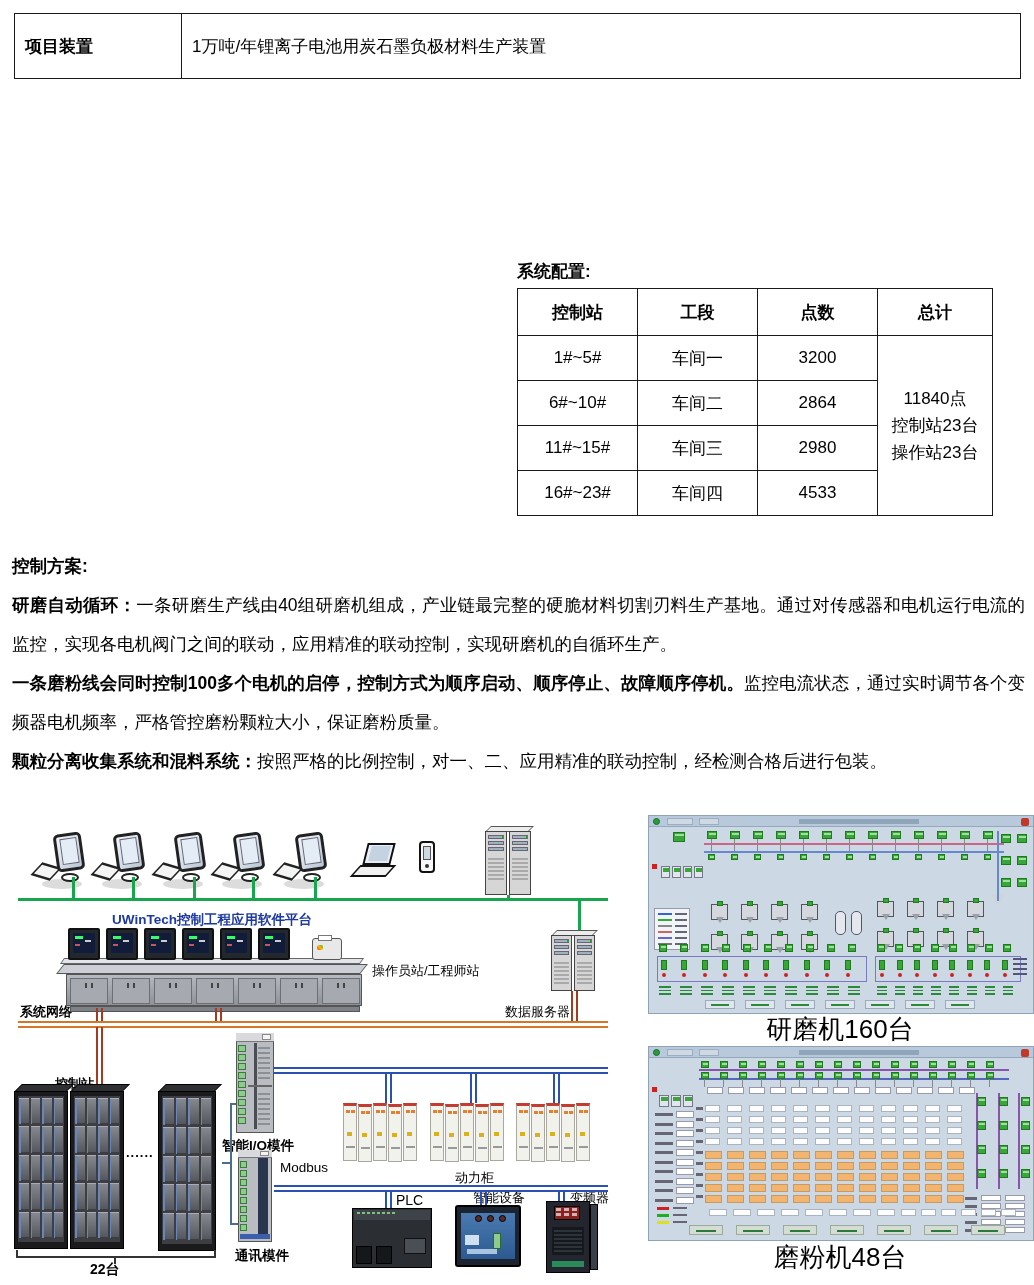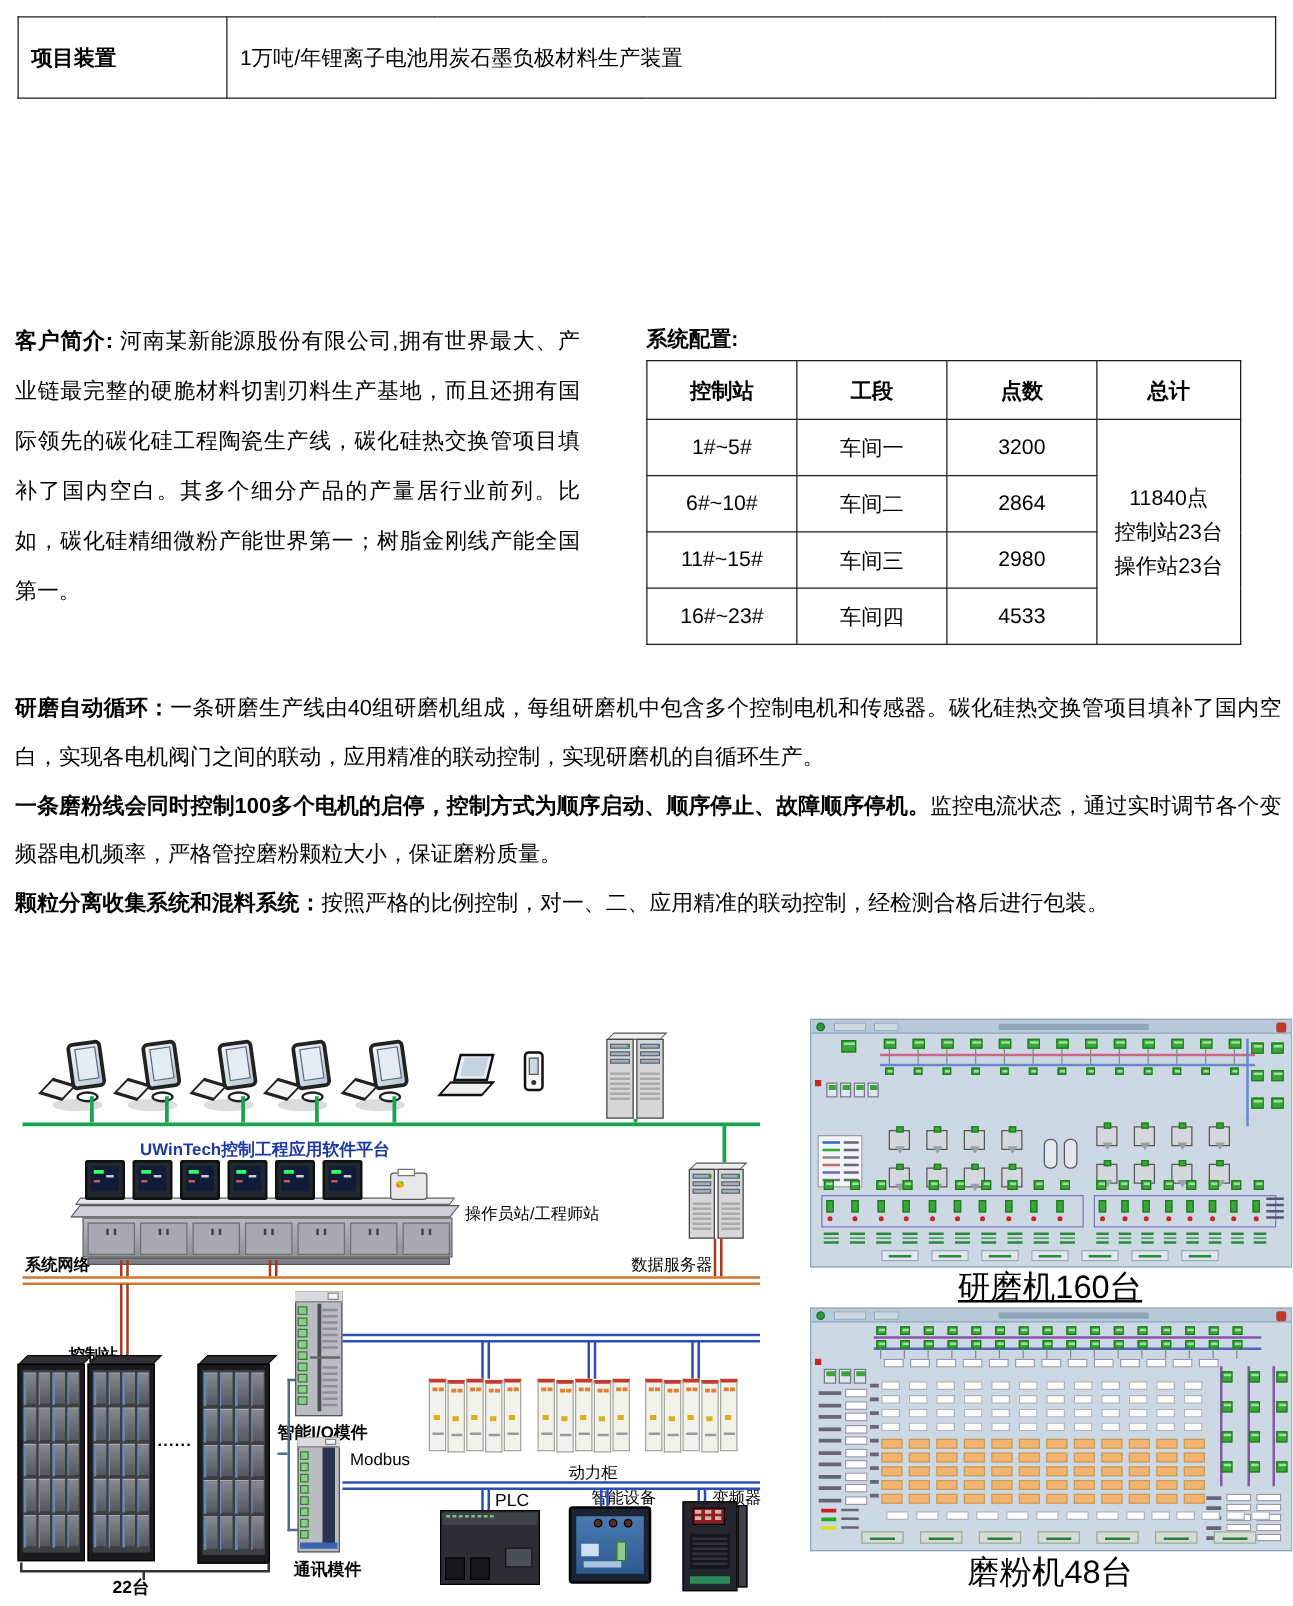--- a/index.html
+++ b/index.html
@@ -48,21 +48,20 @@
         <col style="width:146px">
       </colgroup>
     <tbody>
         <tr style="height:65px">
       <td class="lbl">项目装置</td>
       <td colspan="5">1万吨/年锂离子电池用炭石墨负极材料生产装置</td>
     </tr>
   </tbody>
     </table>
 
-  <div class="customer"><b>客户简介: </b><span>河南某新能源股份有限公司,拥有世界最大、产业链最完整的硬脆材料切割刃料生产基地，而且还拥有国际领先的碳化硅工程陶瓷生产线，碳化硅热交换管项目填补了国内空白。其多个细分产品的产量居行业前列。比如，碳化硅精细微粉产能世界第一；树脂金刚线产能全国第一。</span></div>
 
   <div class="config-title">系统配置:</div>
   <table class="config">
     <colgroup>
         <col style="width:120px">
         <col style="width:120px">
         <col style="width:120px">
         <col style="width:115px">
       </colgroup>
     <tbody>
@@ -94,21 +93,22 @@
     </tr>
     <tr style="height:45px">
       <td>16#~23#</td>
       <td>车间四</td>
       <td>4533</td>
     </tr>
   </tbody>
     </table>
 
   <div class="scheme">
-    <p><b>研磨自动循环：</b><span>一条研磨生产线由40组研磨机组成，每组研磨机中包含多个控制电机和传感器。碳化硅热交换管项目填补了国内空白，实现各电机阀门之间的联动，应用精准的联动控制，实现研磨机的自循环生产。</span></p>
+    <div class="ttl">控制方案:</div>
+    <p><b>研磨自动循环：</b><span>一条研磨生产线由40组研磨机组成，产业链最完整的硬脆材料切割刃料生产基地。通过对传感器和电机运行电流的监控，实现各电机阀门之间的联动，应用精准的联动控制，实现研磨机的自循环生产。</span></p>
     <p><b>一条磨粉线会同时控制100多个电机的启停，控制方式为顺序启动、顺序停止、故障顺序停机。</b><span>监控电流状态，通过实时调节各个变频器电机频率，严格管控磨粉颗粒大小，保证磨粉质量。</span></p>
     <p><b>颗粒分离收集系统和混料系统：</b><span>按照严格的比例控制，对一、二、应用精准的联动控制，经检测合格后进行包装。</span></p>
   </div>
 
   <div class="abs" id="diagram" style="left:0;top:815px;width:645px;height:470px;">
     <div class="dlabel plat-label" style="left:112px;top:96px;width:200px;text-align:center;">UWinTech控制工程应用软件平台</div>
     <div class="dlabel" style="left:372px;top:147px;">操作员站/工程师站</div>
     <div class="dlabel dlabel-b" style="left:20px;top:188px;">系统网络</div>
     <div class="dlabel" style="left:505px;top:188px;">数据服务器</div>
     <div class="dlabel dlabel-b" style="left:55px;top:260px;">控制站</div>
@@ -1143,21 +1143,21 @@
       <div class="abs" style="left: 216px; top: 184px; width: 30px; height: 9px; background: rgb(223, 230, 238); border: 1px solid rgb(154, 170, 187);">
         <div class="abs" style="left: 5px; top: 3px; width: 18px; height: 2px; background: rgb(42, 138, 58);"></div>
       </div>
       <div class="abs" style="left: 256px; top: 184px; width: 30px; height: 9px; background: rgb(223, 230, 238); border: 1px solid rgb(154, 170, 187);">
         <div class="abs" style="left: 5px; top: 3px; width: 18px; height: 2px; background: rgb(42, 138, 58);"></div>
       </div>
       <div class="abs" style="left: 296px; top: 184px; width: 30px; height: 9px; background: rgb(223, 230, 238); border: 1px solid rgb(154, 170, 187);">
         <div class="abs" style="left: 5px; top: 3px; width: 18px; height: 2px; background: rgb(42, 138, 58);"></div>
       </div>
     </div>
-  <div class="caption" style="top:1012px;height:30px;text-decoration:underline;">研磨机160台</div>
+  <div class="caption" style="top:1012px;height:30px;">研磨机160台</div>
   <div class="scada" id="scada2" style="top:1046px;height:193px;">
       <div class="abs" style="left: 0px; top: 0px; width: 384px; height: 11px; background: rgb(183, 201, 218); border-bottom: 1px solid rgb(147, 168, 187);"></div>
       <div class="abs" style="left: 4px; top: 2px; width: 7px; height: 7px; background: rgb(42, 154, 58); border-radius: 50%; border: 1px solid rgb(24, 112, 40);"></div>
       <div class="abs" style="left: 18px; top: 2px; width: 26px; height: 7px; background: rgb(207, 217, 228); border: 1px solid rgb(156, 175, 194);"></div>
       <div class="abs" style="left: 50px; top: 2px; width: 20px; height: 7px; background: rgb(207, 217, 228); border: 1px solid rgb(156, 175, 194);"></div>
       <div class="abs" style="left: 150px; top: 3px; width: 120px; height: 5px; background: rgb(143, 166, 186);"></div>
       <div class="abs" style="left: 372px; top: 2px; width: 8px; height: 8px; background: rgb(192, 57, 43); border-radius: 2px;"></div>
       <div class="abs" style="left: 50px; top: 22px; width: 310px; height: 1.5px; background: rgb(136, 85, 170);"></div>
       <div class="abs" style="left: 50px; top: 31px; width: 310px; height: 1.5px; background: rgb(85, 102, 187);"></div>
       <div class="abs" style="left: 52px; top: 14px; width: 8px; height: 7px; background: rgb(58, 166, 58); border: 1px solid rgb(29, 122, 29);">

